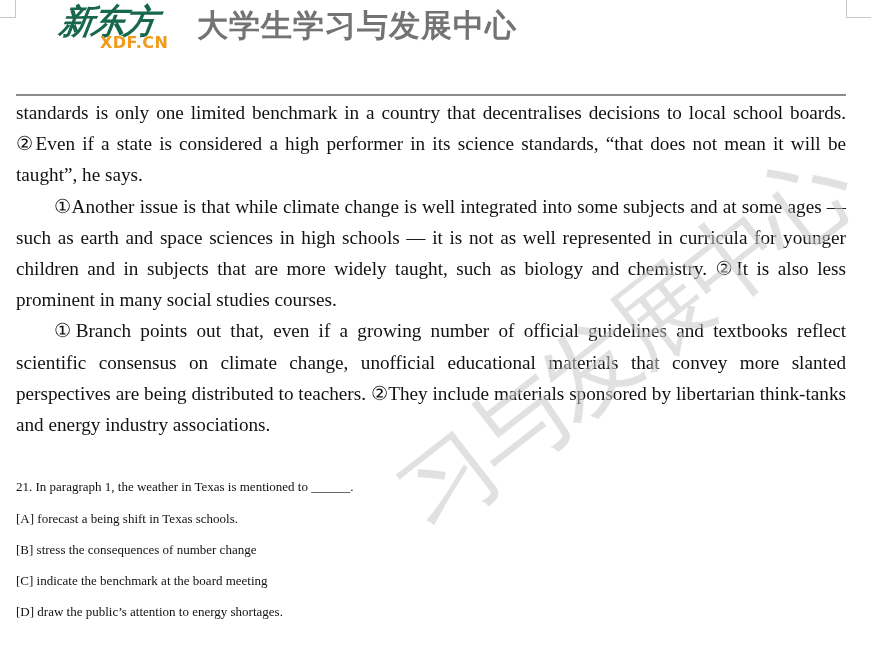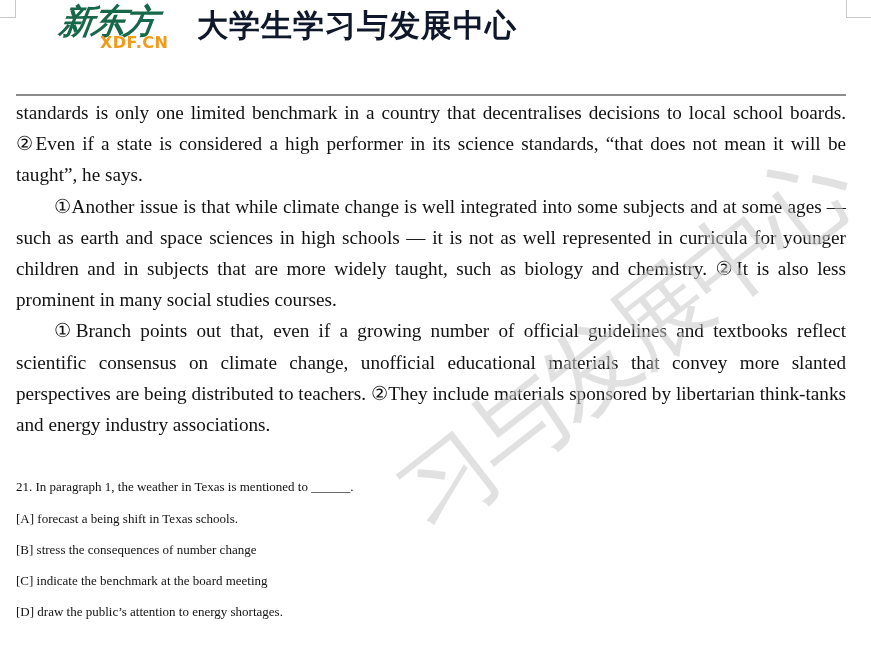--- a/index.html
+++ b/index.html
@@ -22,21 +22,21 @@
       transform: skewX(-8deg);
     }
     .logo-en {
       position: absolute; left: 40px; top: 34px;
       font-family: "DejaVu Sans", sans-serif; font-weight: bold;
       font-size: 16px; line-height: 13px; color: #f29a1a; letter-spacing: 0.5px;
     }
     .header-title {
       position: absolute; left: 197px; top: 7px;
       font-family: "DejaVu Sans", sans-serif; font-weight: bold;
-      font-size: 31px; line-height: 36px; color: #0f172a; letter-spacing: 1px;
+      font-size: 31px; line-height: 36px; color: #737373; letter-spacing: 1px;
     }
     .header-rule { position: absolute; left: 16px; top: 94px; width: 830px; height: 0; border-top: 2px solid #8c8c8c; }
 
     .content { position: absolute; left: 16px; top: 97px; width: 830px; }
     .para { margin: 0; font-size: 19.2px; line-height: 31.2px; text-align: justify; text-align-last: left; }
     .para.indent { text-indent: 38px; }
     .spacer { height: 31.2px; }
     .q-line { margin: 0; font-size: 13px; line-height: 31.2px; white-space: nowrap; }
 
     .watermark {

